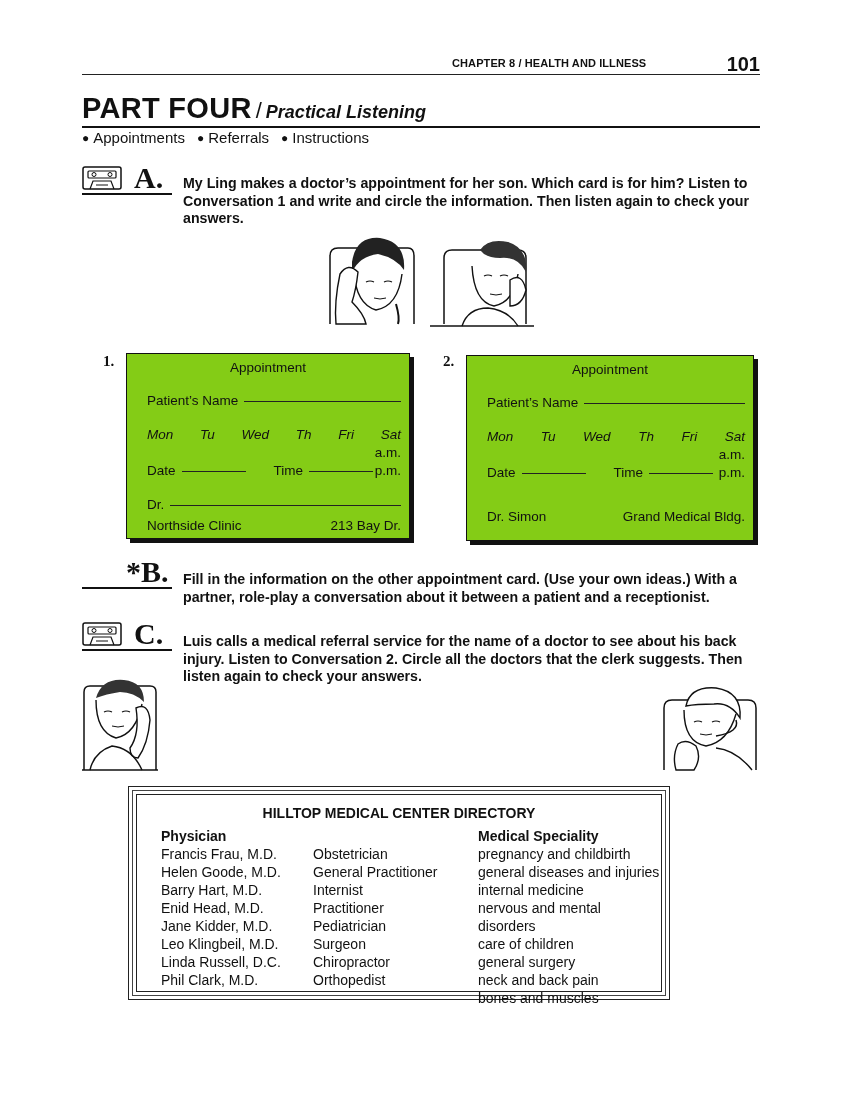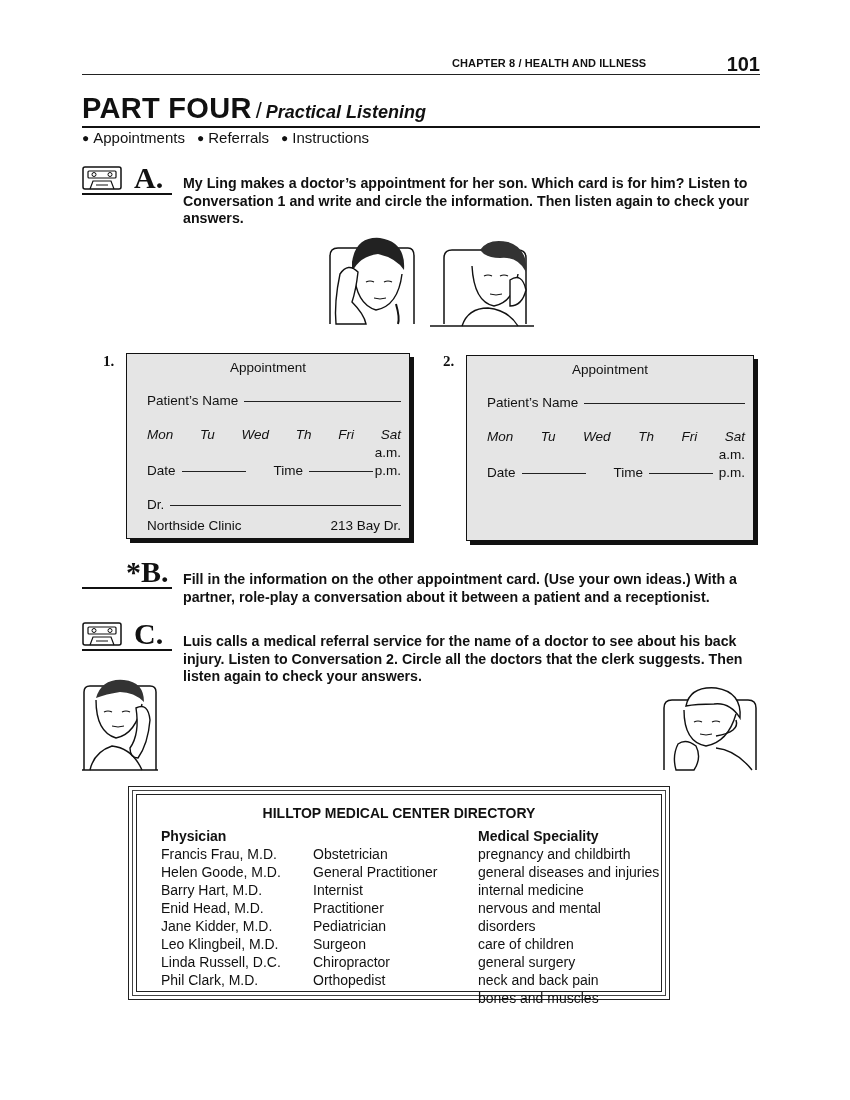--- a/index.html
+++ b/index.html
@@ -24,21 +24,21 @@
   .sec-marker { border-bottom: 2px solid #111; height: 30px; }
   .sec-letter { position: absolute; font-family: "Liberation Serif", serif; font-size: 30px; font-weight: bold; line-height: 30px; }
   .cassette { position: absolute; width: 40px; height: 24px; }
   .instr { font-size: 14.2px; font-weight: bold; line-height: 17.5px; }
 
   
   .illus { position: absolute; }
 
   
   .card-num { font-family: "Liberation Serif", serif; font-weight: bold; font-size: 15px; }
-  .card { position: absolute; border: 1.5px solid #111; background: #e5e5e5; box-shadow: 4px 4px 0 #111; font-size: 13.5px; }
+  .card { position: absolute; border: 1.5px solid #111; background: #84cc16; box-shadow: 4px 4px 0 #111; font-size: 13.5px; }
   .card .title { position: absolute; left: 0; right: 0; text-align: center; }
   .card .row { position: absolute; left: 20px; right: 8px; display: flex; align-items: baseline; }
   .card .line { flex: 1; border-bottom: 1px solid #222; height: 1px; margin-left: 6px; position: relative; top: -3px; }
   .card .days { justify-content: space-between; font-style: italic; }
   .card .ampm { position: absolute; right: 8px; text-align: right; line-height: 18px; }
   .card .short-line { display: inline-block; border-bottom: 1px solid #222; width: 64px; margin: 0 6px; position: relative; top: -3px; }
   .card .foot { justify-content: space-between; }
 
   
   .dir-outer { left: 128px; top: 786px; width: 540px; height: 212px; border: 1.5px solid #222; }
@@ -150,20 +150,24 @@
   </div>
   <div class="ampm" style="top:90px;">
     <div>a.m.</div>
     <div>p.m.</div>
   </div>
   <div class="row" style="top:109px; right:auto;">
     <span>Date</span>
     <span class="short-line"></span>
     <span style="margin-left:22px;">Time</span>
     <span class="short-line"></span>
+  </div>
+  <div class="row foot" style="top:153px;">
+    <span>Dr. Simon</span>
+    <span>Grand Medical Bldg.</span>
   </div>
 </div>
 
 <div class="abs sec-marker" style="left:82px; top:557px; width:90px;">
   <span class="sec-letter" style="left:44px; top:0;">*B.</span>
 </div>
 <div class="abs instr" style="left:183px; top:571px; width:580px;">Fill in the information on the other appointment card. (Use your own ideas.) With a partner, role-play a conversation about it between a patient and a receptionist.</div>
 
 <div class="abs sec-marker" style="left:82px; top:619px; width:90px;">
   <svg class="cassette" style="left:0; top:3px;" viewBox="0 0 40 24">

